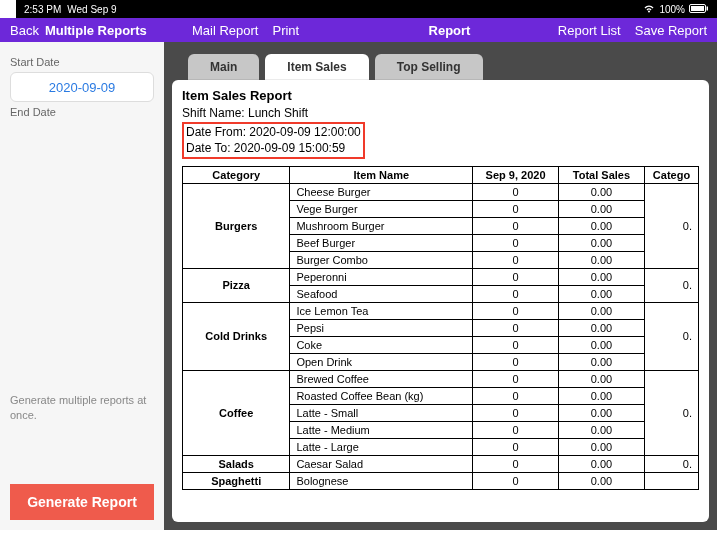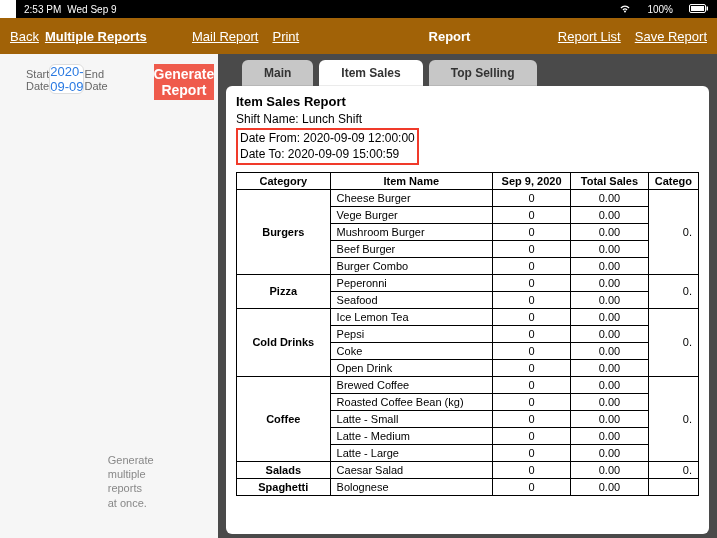--- a/index.html
+++ b/index.html
@@ -1,34 +1,34 @@
 <!DOCTYPE html>
 <html><head>
 <meta charset="utf-8">
 <style>
   * { box-sizing: border-box; margin: 0; padding: 0; }
   html, body { width: 717px; height: 538px; font-family: -apple-system, Helvetica, Arial, sans-serif; overflow: hidden; background: #fff; }
   .status-bar { height: 18px; background: #000; color: #fff; display: flex; align-items: center; justify-content: space-between; font-size: 10px; padding: 0 8px; margin-left: 16px; }
   .status-left { display: flex; gap: 6px; }
-  .status-right { display: flex; align-items: center; gap: 16px; }
-  .header-row { height: 36px; background: #a16207; color: #fff; display: flex; align-items: center; font-size: 13px; text-decoration: underline; }
+  .status-right { display: flex; align-items: center; gap: 4px; }
+  .header-row { height: 24px; background: #6d28d9; color: #fff; display: flex; align-items: center; font-size: 13px; }
   .sidebar-header { width: 182px; display: flex; align-items: center; padding-left: 10px; gap: 6px; }
   .sidebar-header .back { font-weight: 400; }
   .sidebar-header .title { font-weight: 600; }
   .main-header { flex: 1; display: flex; align-items: center; position: relative; padding: 0 10px; }
   .main-header .left-actions { display: flex; gap: 14px; }
   .main-header .center-title { position: absolute; left: 50%; transform: translateX(-50%); font-weight: 600; }
   .main-header .right-actions { margin-left: auto; display: flex; gap: 14px; }
   .body-row { display: flex; height: calc(538px - 18px - 32px); }
-  .sidebar { width: 218px; background: #f6f6f6; padding: 10px 10px 10px 26px; display: flex; font-size: 12px; color: #555; }
+  .sidebar { width: 164px; background: #f6f6f6; padding: 10px 10px 10px 10px; display: flex; flex-direction: column; font-size: 12px; color: #555; }
   .field-label { font-size: 11px; color: #666; margin-top: 4px; margin-bottom: 4px; }
   .date-btn { width: 100%; height: 30px; border: 1px solid #ddd; border-radius: 6px; background: #fff; color: #2a7ae2; font-size: 13px; display: flex; align-items: center; justify-content: center; }
   .hint { font-size: 11px; color: #888; margin-top: auto; margin-bottom: 22px; line-height: 1.3; }
   .gen-btn { width: 100%; height: 36px; border-radius: 0; background: #ef5b4c; color: #fff; font-size: 14px; font-weight: 600; display: flex; align-items: center; justify-content: center; border: none; }
-  .main { flex: 1; background: #4a4a4a; position: relative; padding-top: 0; }
+  .main { flex: 1; background: #4a4a4a; position: relative; padding-top: 6px; }
   .tabs-row { display: flex; gap: 6px; padding: 6px 24px 0 24px; }
   .tab { height: 26px; padding: 0 22px; border-radius: 6px 6px 0 0; background: #c7c7c7; color: #333; font-size: 12px; display: flex; align-items: center; font-weight: 600; box-shadow: inset 0 -1px 0 rgba(0,0,0,0.08); }
   .tab.active { background: #fff; }
   .report-panel { background: #fff; margin: 0 8px 8px 8px; border-radius: 6px; padding: 8px 10px 10px 10px; height: calc(100% - 40px); overflow: hidden; }
   .rpt-title { font-size: 13px; font-weight: 700; margin-bottom: 2px; }
   .rpt-meta { font-size: 12px; color: #000; line-height: 1.35; }
   .highlight-box { border: 2px solid #f03a2a; display: inline-block; padding: 0 2px; margin: 1px 0; }
   .table-wrap { margin-top: 6px; overflow: auto; height: calc(100% - 86px); border-top: 0; }
   table { border-collapse: collapse; font-size: 11px; width: 100%; }
   th, td { border: 1px solid #000; padding: 2px 6px; white-space: nowrap; }

